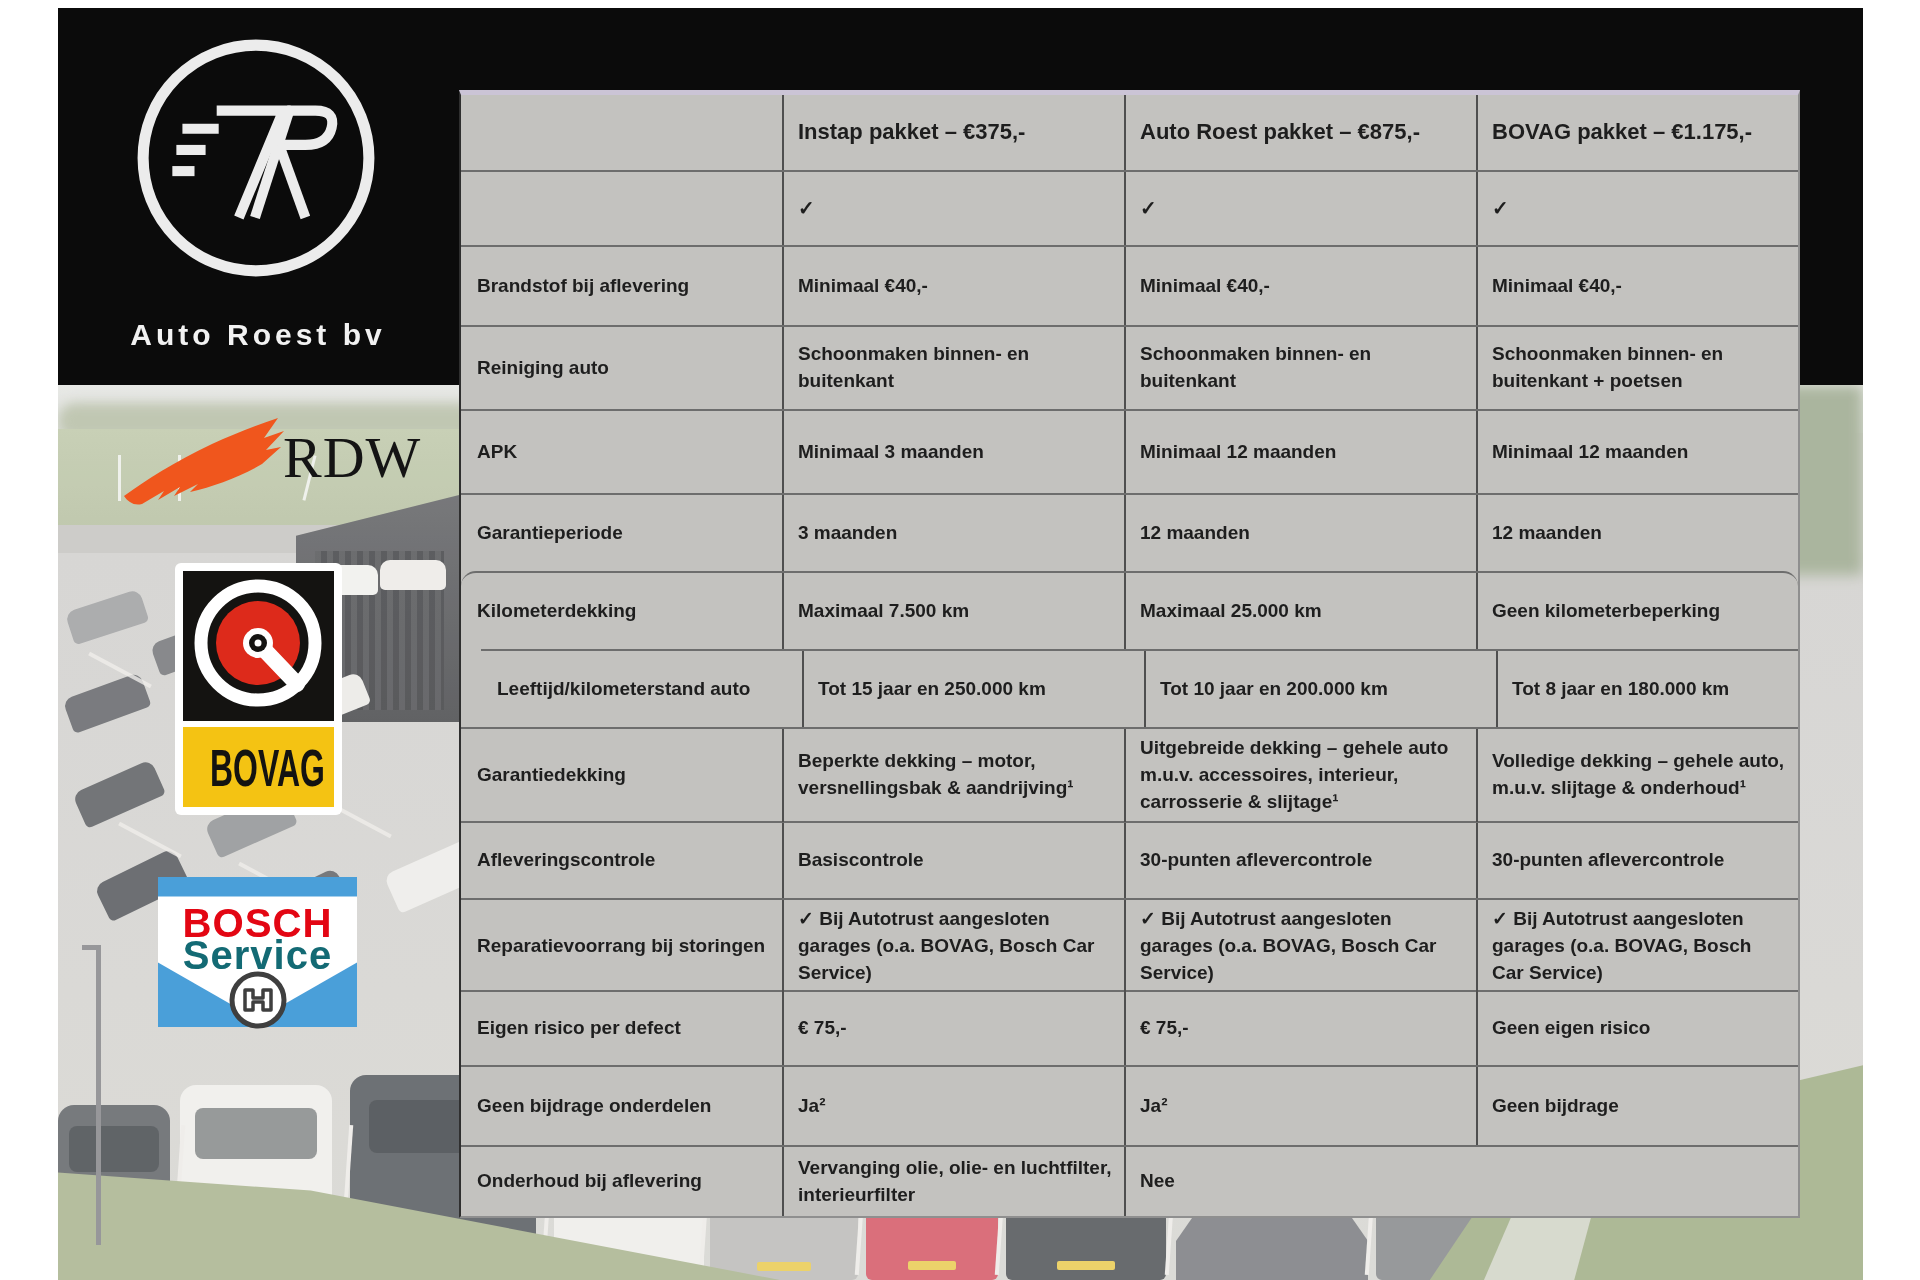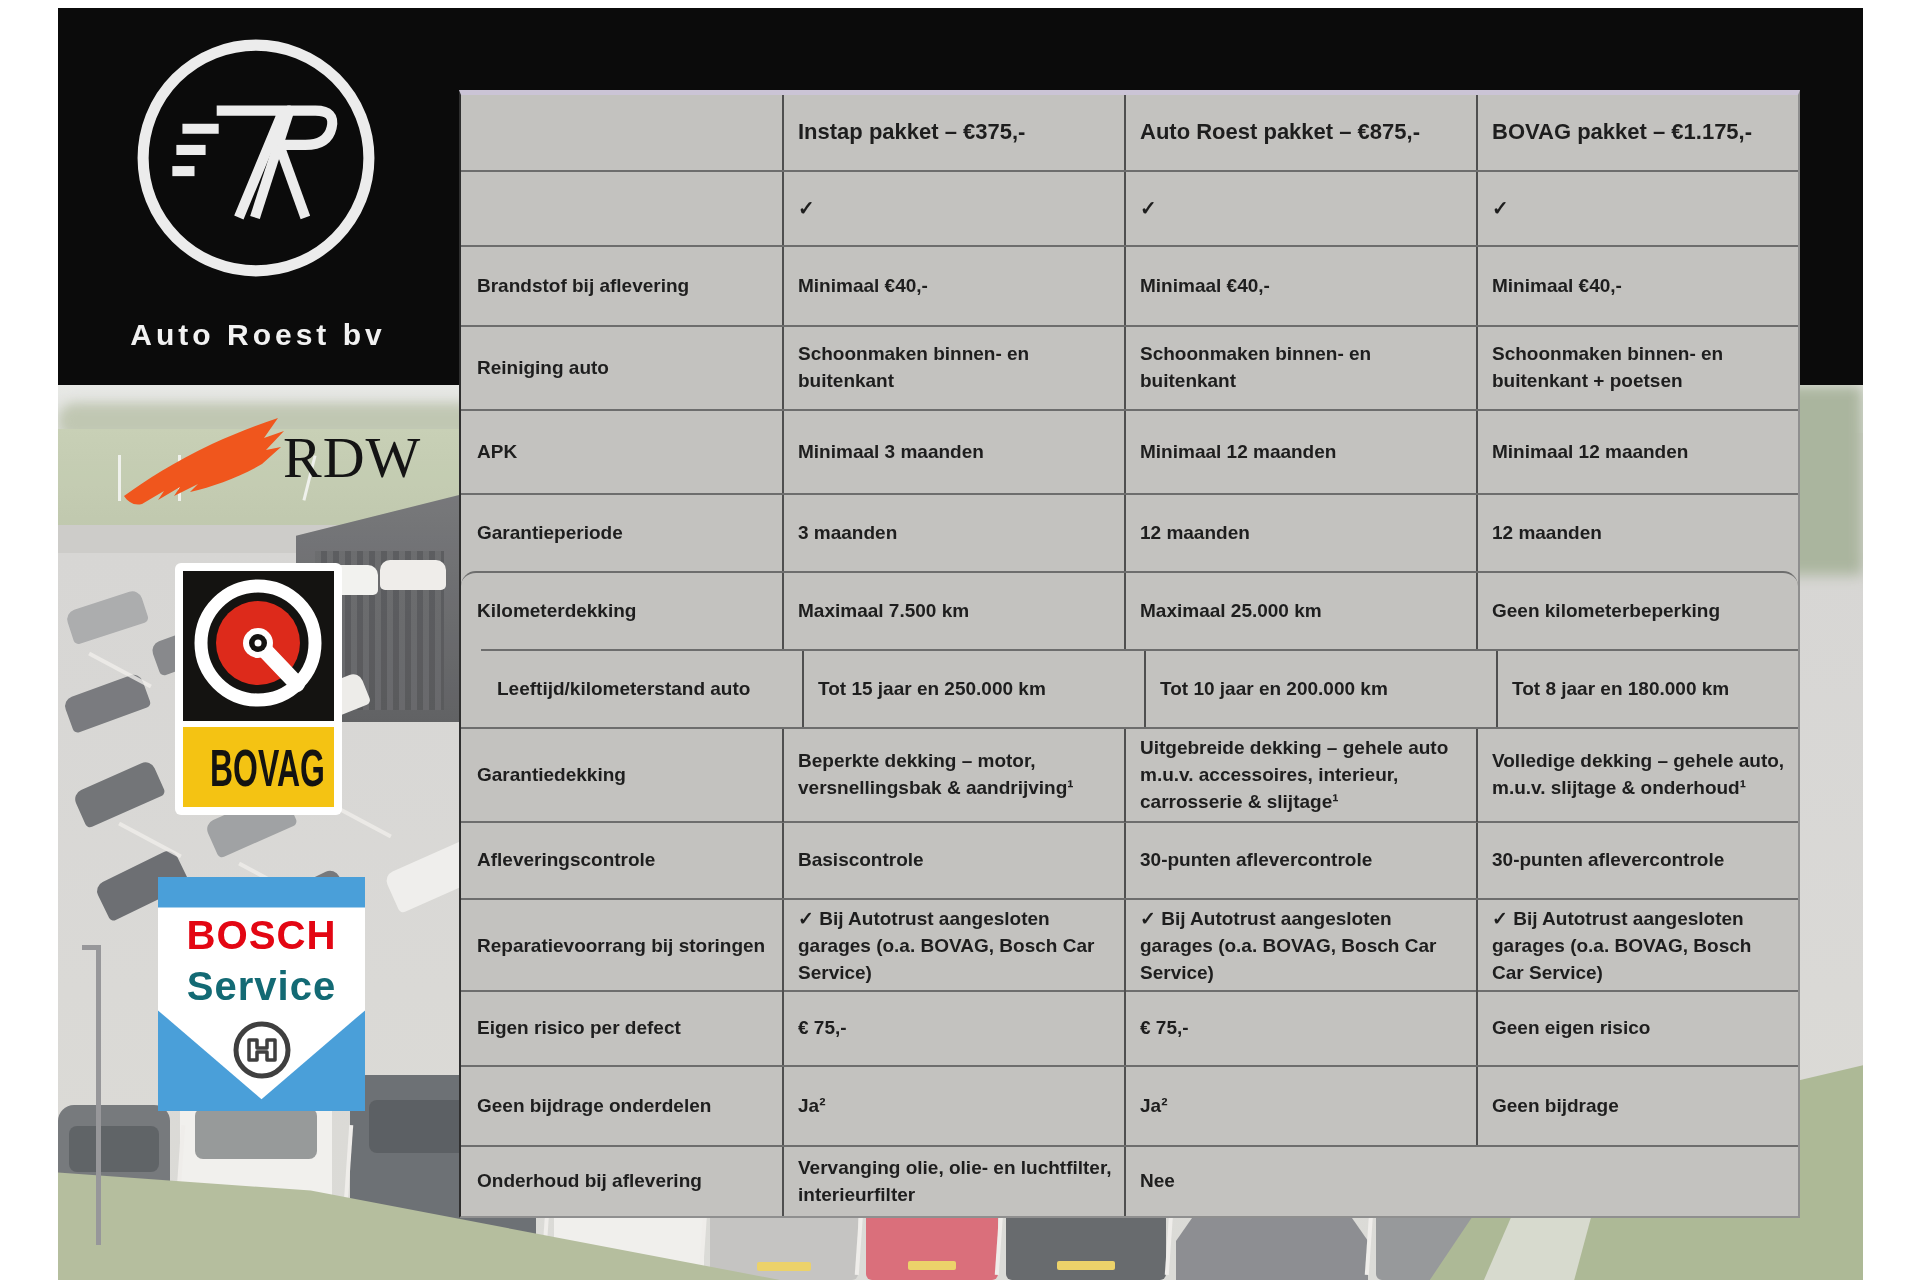--- a/index.html
+++ b/index.html
@@ -43,21 +43,21 @@
   .wash{position:absolute;inset:0;background:rgba(255,255,255,.18);}
   
   .rdw{position:absolute;left:118px;top:416px;width:310px;height:104px;}
   .rdw-text{position:absolute;left:165px;top:8px;font-family:"Liberation Serif",serif;
             font-size:58px;font-weight:400;color:#141414;letter-spacing:1px;}
   .bovag{position:absolute;left:175px;top:563px;width:167px;height:252px;background:#fff;
          border-radius:6px;padding:8px;box-sizing:border-box;}
   .bovag-top{position:relative;width:100%;height:150px;background:#141311;}
   .bovag-bottom{width:100%;height:80px;margin-top:6px;background:#f4c313;display:flex;align-items:center;justify-content:flex-start;}
   .bovag-word{font-size:47px;font-weight:700;color:#141311;transform:scaleX(.68) scaleY(1.12);letter-spacing:0;}
-  .bosch{position:absolute;left:158px;top:877px;width:199px;height:234px;background:#4a9fd9;padding-left:8px;}
+  .bosch{position:absolute;left:158px;top:877px;width:199px;height:150px;background:#4a9fd9;}
   .bosch-shield{position:absolute;inset:0;background:#fff;
         clip-path:polygon(0 13%,100% 13%,100% 57%,50% 95%,0 57%);}
   .bosch-word{position:absolute;left:0;top:15%;width:100%;text-align:center;font-size:41px;font-weight:700;
         color:#e30613;transform:scaleX(.98);letter-spacing:1px;}
   .bosch-service{position:absolute;left:0;top:37%;width:100%;text-align:center;font-size:40px;font-weight:700;
         color:#136a74;letter-spacing:1px;}
   .bosch-anchor{position:absolute;left:50%;top:60%;transform:translateX(-50%);}
   
   .pkg-table{position:absolute;left:459px;top:90px;width:1337px;background:#c3c2bf;
        border-top:5px solid #cbc4d6;border-left:2px solid #2f2f2f;border-right:2px solid #8f8f8f;

